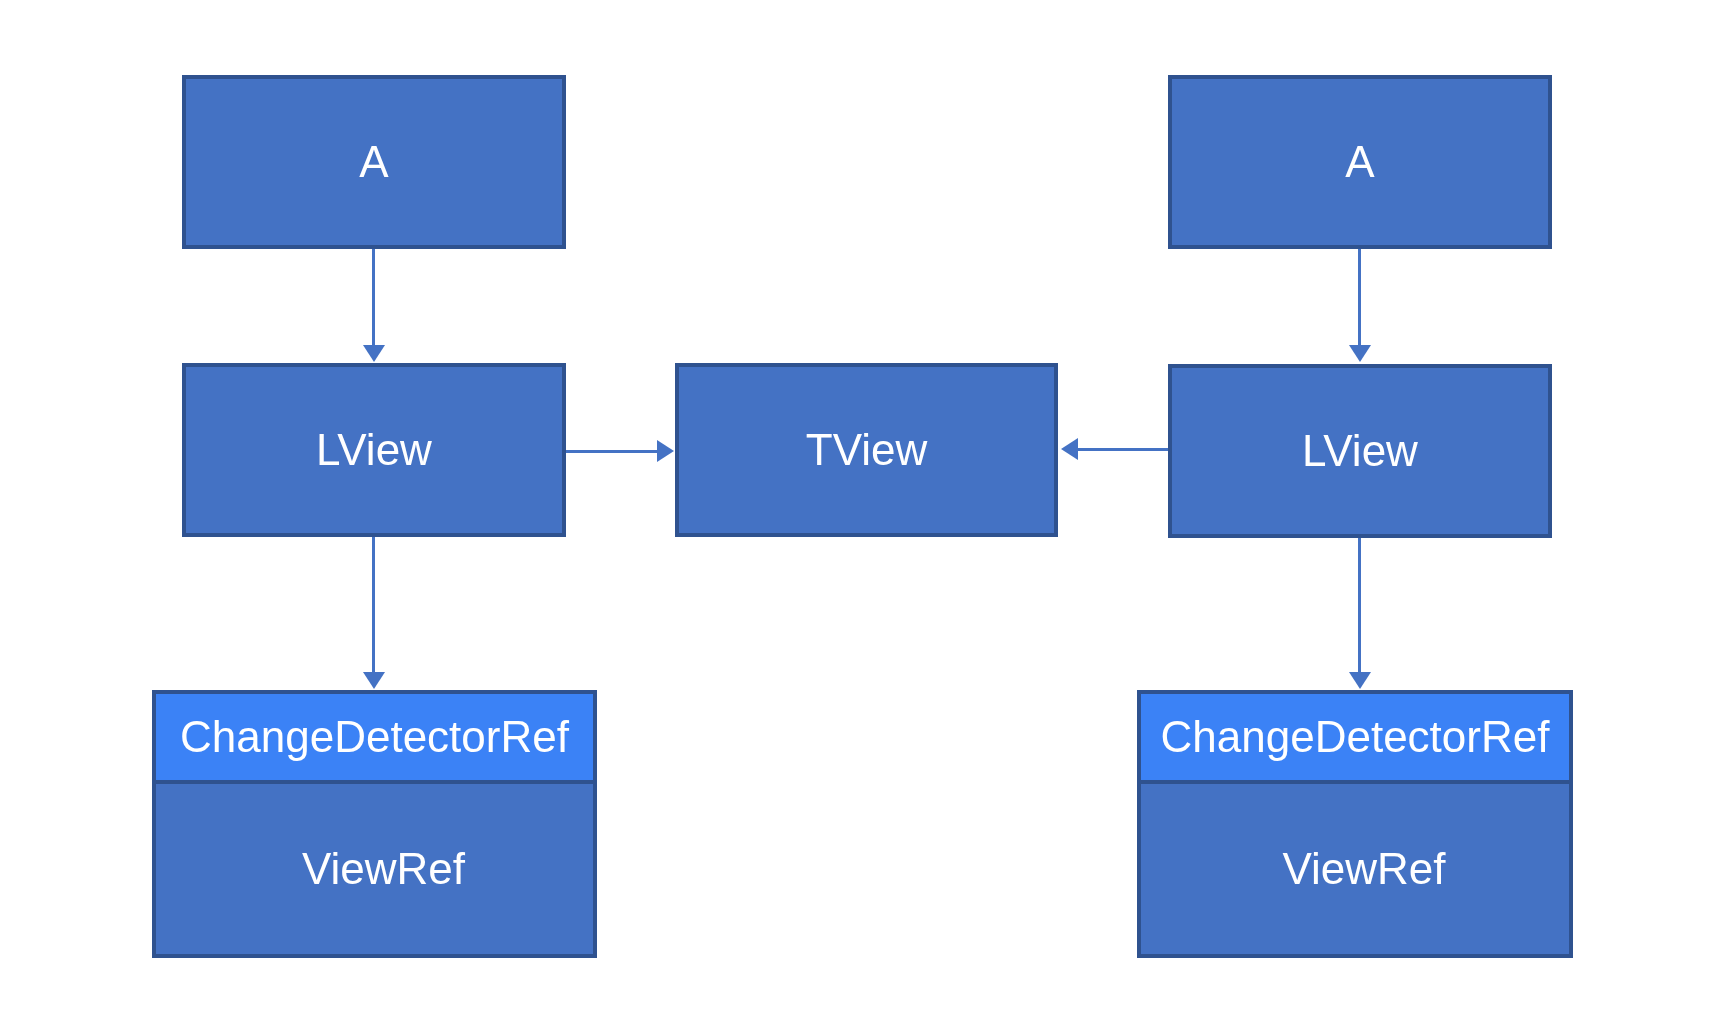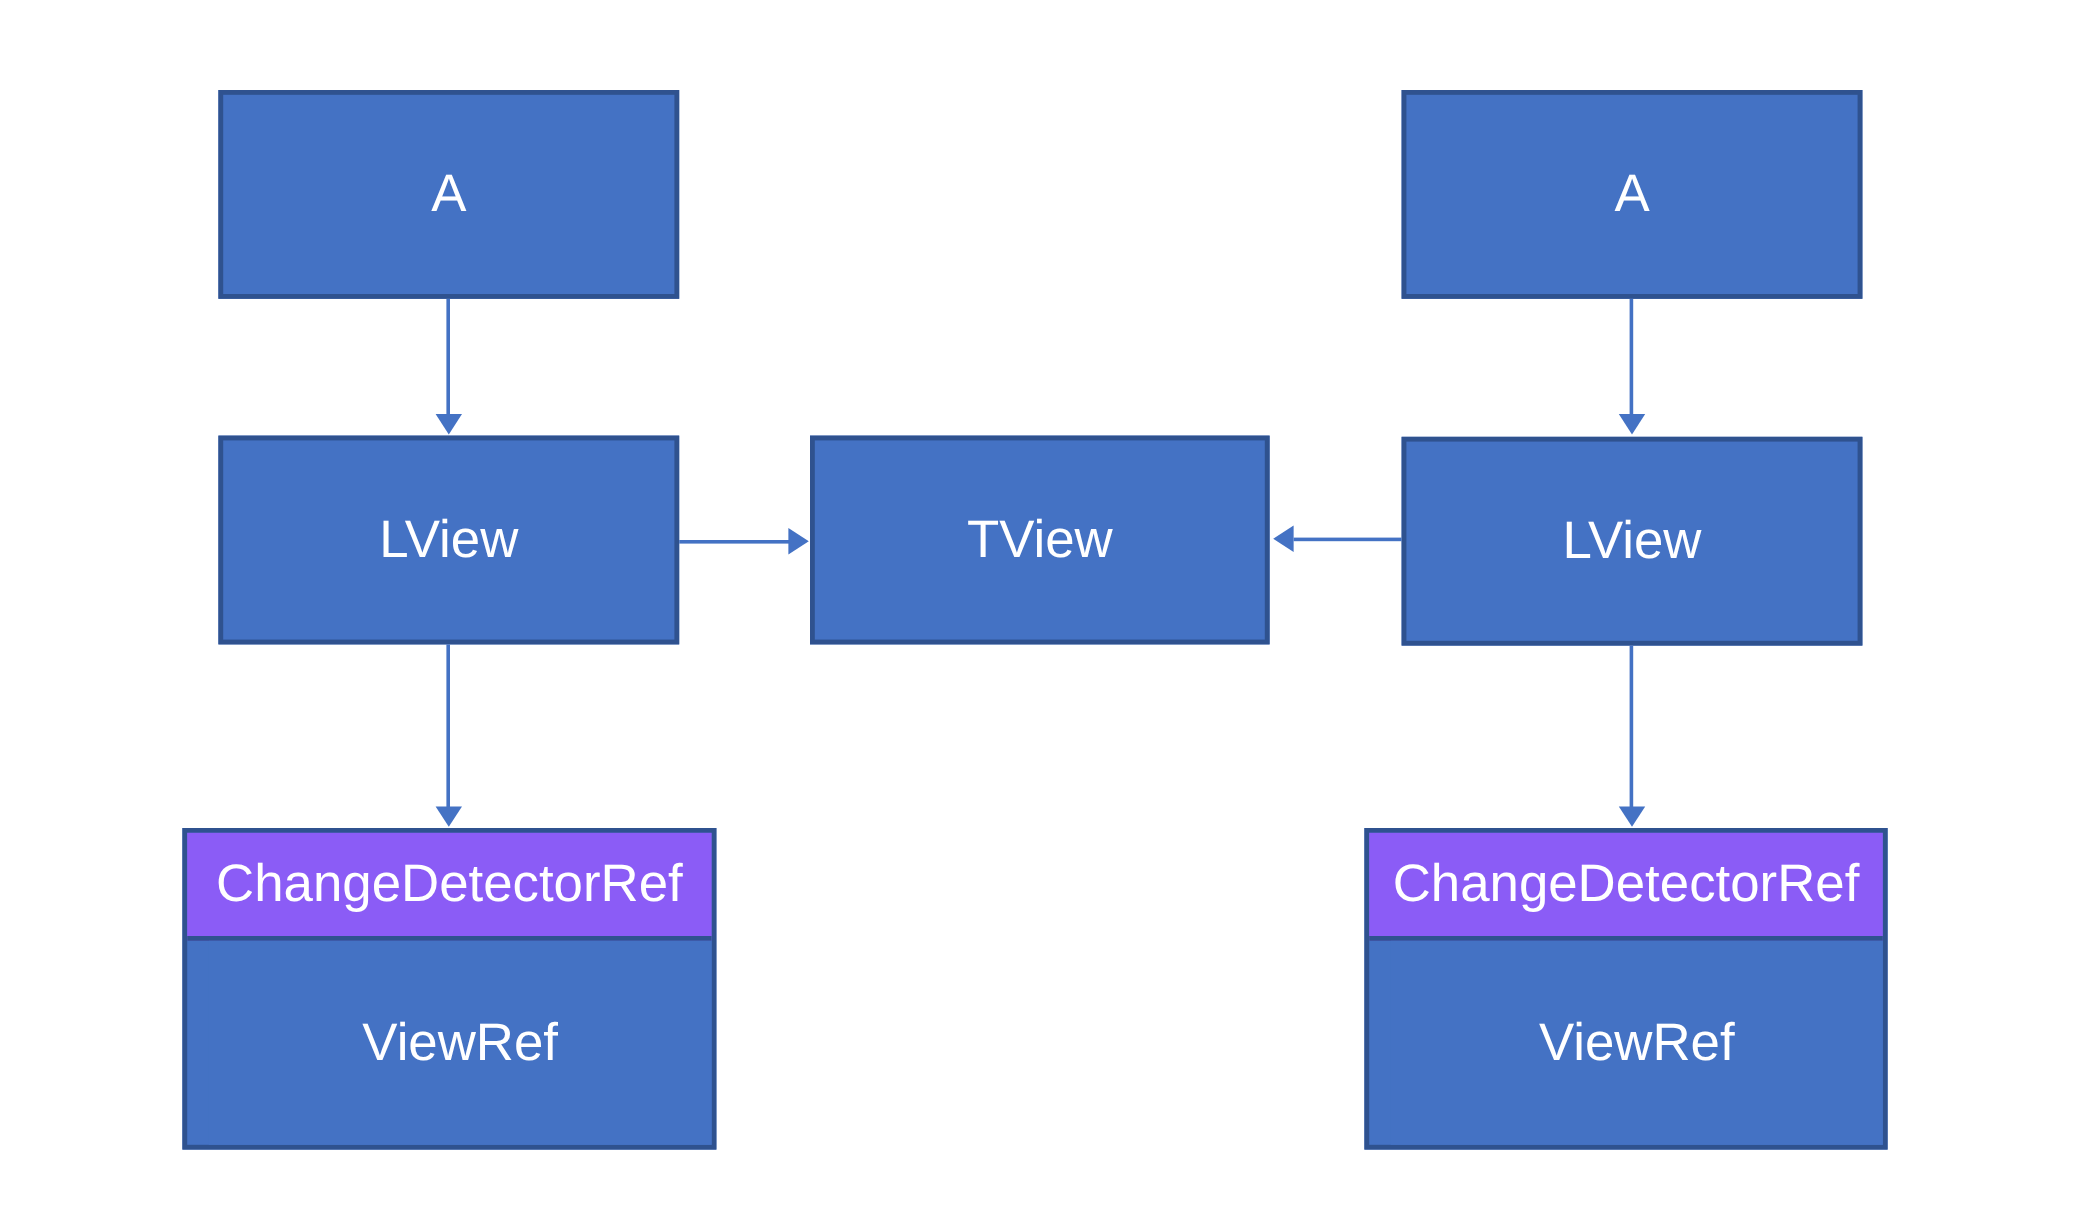--- a/index.html
+++ b/index.html
@@ -25,21 +25,21 @@
   }
   .stack {
     position: absolute;
     border: 4px solid #2F528F;
     display: flex;
     flex-direction: column;
     background: #4472C4;
   }
   .stack-header {
     height: 90px;
-    background: #8b5cf6;
+    background: #3b82f6;
     border-bottom: 4px solid #2F528F;
     display: flex;
     align-items: center;
     justify-content: center;
     color: #ffffff;
     font-size: 44px;
     line-height: 1;
   }
   .stack-body {
     flex: 1;

